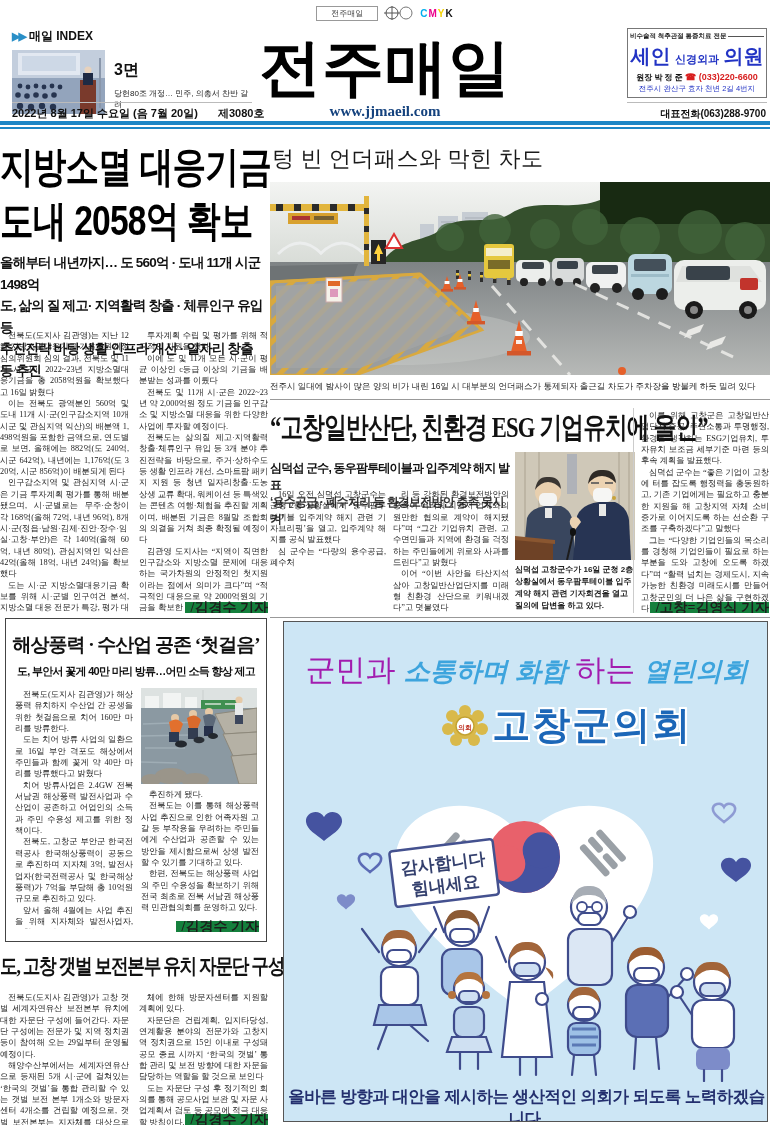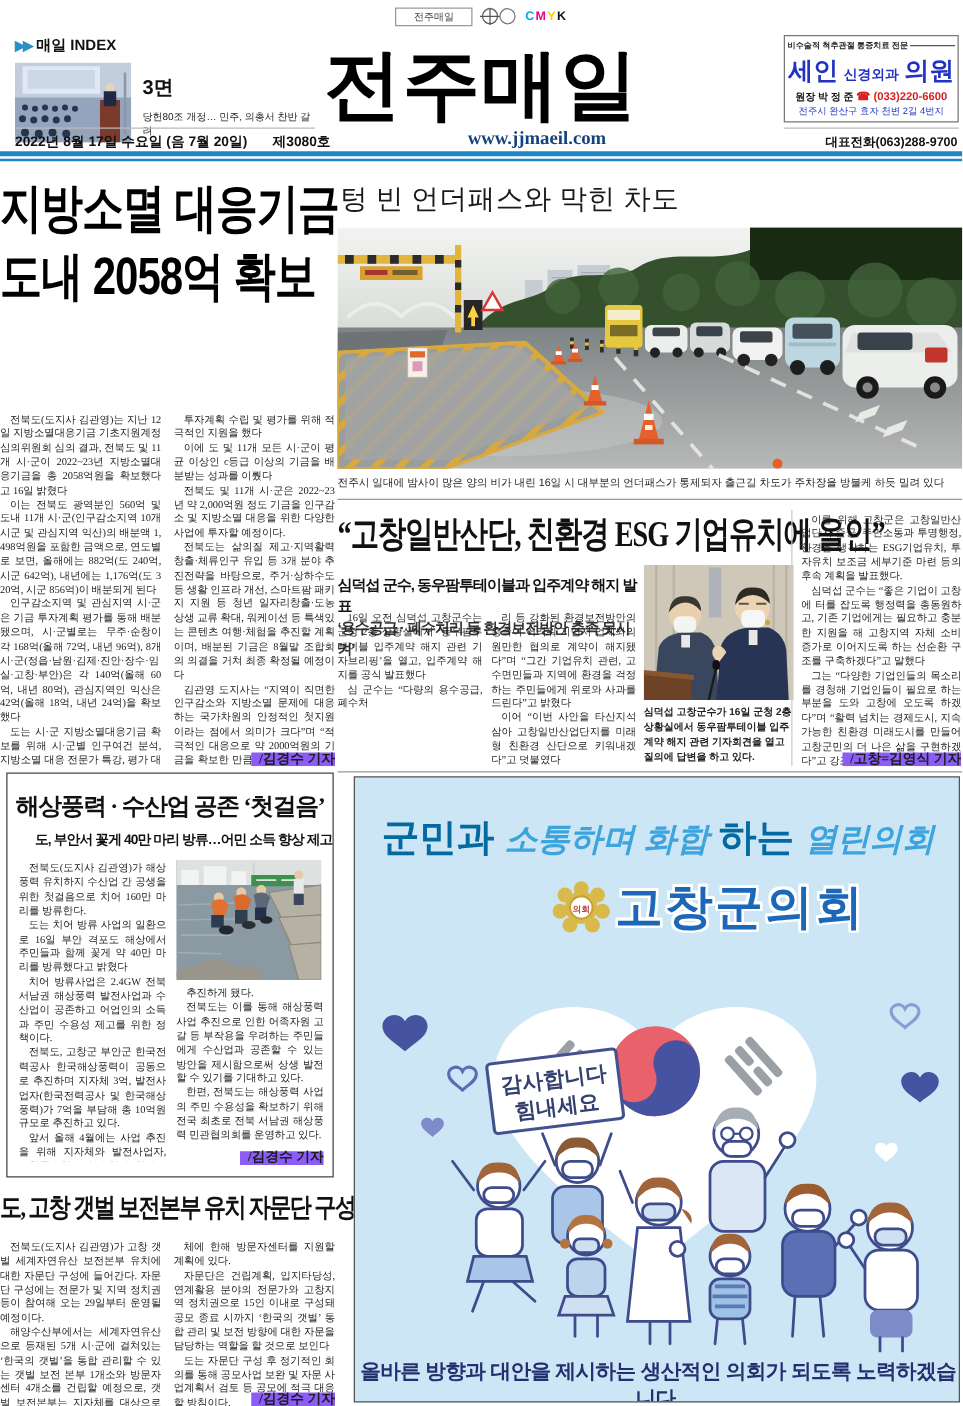--- a/index.html
+++ b/index.html
@@ -29,59 +29,59 @@
   .clinic-tag:after { content:""; flex:1; border-top:1px solid #555; }
   .clinic-name { margin-top:2px; color:#2233c4; white-space:nowrap; }
   .clinic-name .big { font-size: 20px; font-weight: 900; }
   .clinic-name .mid { font-size: 11px; font-weight: bold; }
   .clinic-dir { font-size: 8px; font-weight: bold; margin-top: 2px; }
   .clinic-dir .tel { color: #d81f1f; font-size: 9px; }
   .clinic-addr { font-size: 7.5px; color: #2233c4; font-weight:normal; margin-top:1px; }
   .hairline { background:#bbb; height:1px; }
   .dateline-l { top: 106px; left: 12px; font-size: 11px; font-weight: bold; }
   .issue-no { top: 106px; left: 218px; font-size: 11px; font-weight: bold; }
-  .site { top: 103px; left: 285px; width: 200px; text-align:right; font-size: 15px; font-weight: bold; color: #14427e; font-family:"Liberation Serif",serif; }
+  .site { top: 103px; left: 285px; width: 200px; text-align:center; font-size: 15px; font-weight: bold; color: #14427e; font-family:"Liberation Serif",serif; }
   .phone-r { top: 107px; right: 4px; font-size: 10px; font-weight:bold; }
   .rule-blue-thick { top: 121px; left: 0; width: 770px; height: 4px; background: #1d86c6; }
   .rule-blue-thin  { top: 127px; left: 0; width: 770px; height: 1.5px; background: #1d86c6; }
 
   
   .lead-h1 { top: 140px; left: 0px; width: 268px; font-size: 42px; font-weight: 900; line-height: 54px; letter-spacing: -1px; transform: scaleX(0.80); transform-origin: left top; white-space: nowrap; color:#000; }
   .lead-sub { top: 252px; left: 0px; width: 268px; font-size: 13.5px; font-weight: bold; line-height: 21.5px; color:#111; letter-spacing:-0.8px; }
   .col { position:absolute; overflow:hidden; font-size: 8.3px; line-height: 11.35px; text-align: justify; color:#1c1c1c; font-family:"Liberation Serif",serif; }
   .col p { margin: 0; text-indent: 8px; word-break: break-all; }
-  .byline { position:absolute; right:0; bottom:0; background:#8b5cf6; padding-left:6px; font-weight:bold; font-size:11px; font-family:"Liberation Serif",serif; }
+  .byline { position:absolute; right:0; bottom:0; background:#15803d; padding-left:6px; font-weight:bold; font-size:14px; font-family:"Liberation Serif",serif; }
 
   
   .photo-title { top: 144px; left: 272px; width: 496px; font-size: 22px; font-weight: 500; letter-spacing: 0.5px; color:#1a1a1a; }
   .main-photo { top: 182px; left: 270px; width: 500px; height: 193px; }
   .photo-cap { top: 381px; left: 270px; width: 500px; font-size: 8.5px; color: #222; }
   .rule-gray1 { top: 399px; left: 270px; width: 500px; height: 1px; background:#999; }
 
   
   .go-h2 { top: 408px; left: 270px; width: 380px; font-size: 29px; font-weight: 900; font-family:"Liberation Serif",serif; white-space:nowrap; transform: scaleX(0.78); transform-origin:left top; letter-spacing:-1px; }
   .go-sub { top: 460px; left: 270px; width: 245px; font-size: 12px; font-weight: bold; line-height: 17px; letter-spacing:-0.8px; }
   .go-photo { top: 452px; left: 515px; width: 120px; height: 108px; }
   .go-photo-cap { top: 564px; left: 515px; width: 120px; font-size: 8px; font-weight: bold; line-height: 12px; color:#222; }
   .rule-gray2 { top: 617px; left: 270px; width: 500px; height: 1px; background:#999; }
   .vline-go { top: 408px; left: 633px; width: 1px; height: 205px; background:#ccc; }
 
   
   .windbox { top: 618px; left: 5px; width: 262px; height: 324px; border: 1.5px solid #444; background:#fff; }
   .wind-h3 { top: 632px; left: 6px; width: 260px; text-align:center; font-size: 19px; font-weight: 900; font-family:"Liberation Serif",serif; letter-spacing:-1px; }
-  .wind-sub { top: 664px; left: 6px; width: 260px; text-align:right; font-size: 11px; font-weight: bold; letter-spacing:-0.7px; }
+  .wind-sub { top: 664px; left: 6px; width: 260px; text-align:center; font-size: 11px; font-weight: bold; letter-spacing:-0.7px; }
   .wind-photo { top: 688px; left: 141px; width: 116px; height: 96px; }
 
   
   .tidal-h3 { top: 952px; left: 0px; width: 268px; font-size: 21px; font-weight: 900; font-family:"Liberation Serif",serif; white-space:nowrap; transform: scaleX(0.84); transform-origin:left top; letter-spacing:-1.5px; }
 
   
   .council { top: 621px; left: 283px; width: 485px; height: 501px; background: #cde6f5; border: 1px solid #555; overflow:hidden; }
   .c-line1 { position:absolute; top: 28px; left: 0; width: 485px; text-align:center; white-space:nowrap; }
-  .c-black { font-size: 30px; font-weight: 700; color: #0369a1; }
+  .c-black { font-size: 30px; font-weight: 400; color: #a21caf; }
   .c-blue  { font-size: 26px; font-weight: 900; color: #3da4dd; font-style: italic; }
   .c-org-row { position:absolute; top: 78px; left: 0; width: 566px; text-align:center; }
   .c-org { display:inline-block; vertical-align:middle; font-size: 38px; font-weight: 900; color: #1c67b8; letter-spacing: 2px;
            text-shadow: -2px 0 #fff, 2px 0 #fff, 0 -2px #fff, 0 2px #fff, 2px 2px #fff, -2px -2px #fff, 2px -2px #fff, -2px 2px #fff; }
   .c-illus { position:absolute; top: 135px; left: 0px; width: 485px; height: 325px; }
   .c-bottom { position:absolute; top: 464px; left: 0; width: 485px; text-align:center; font-size: 16.5px; font-weight: 900; color: #232f6e; letter-spacing:-0.5px; }
 </style>
 </head>
 <body>
 
@@ -158,20 +158,25 @@
   <div class="abs issue-no">제3080호</div>
   <div class="abs site">www.jjmaeil.com</div>
   <div class="abs phone-r">대표전화(063)288-9700</div>
   <div class="abs rule-blue-thick"></div>
   <div class="abs rule-blue-thin"></div>
 
   <div class="abs lead-h1">
     <div>지방소멸 대응기금</div>
     <div>도내 2058억 확보</div>
   </div>
+  <div class="abs lead-sub">
+      <p>올해부터 내년까지… 도 560억 · 도내 11개 시군 1498억</p>
+      <p>도, 삶의 질 제고· 지역활력 창출 · 체류인구 유입 등</p>
+      <p>추진전략 바탕 생활 인프라 개선 · 일자리 창출 등 추진</p>
+    </div>
   <div class="col" style="top:330px;left:0;width:129px;height:283px">
     <div>
         <p>전북도(도지사 김관영)는 지난 12일 지방소멸대응기금 기초지원계정 심의위원회 심의 결과, 전북도 및 11개 시·군이 2022~23년 지방소멸대응기금을 총 2058억원을 확보했다고 16일 밝혔다</p>
         <p>이는 전북도 광역분인 560억 및 도내 11개 시·군(인구감소지역 10개 시군 및 관심지역 익산)의 배분액 1,498억원을 포함한 금액으로, 연도별로 보면, 올해에는 882억(도 240억, 시군 642억), 내년에는 1,176억(도 320억, 시군 856억)이 배분되게 된다</p>
         <p>인구감소지역 및 관심지역 시·군은 기금 투자계획 평가를 통해 배분됐으며, 시·군별로는 무주·순창이 각 168억(올해 72억, 내년 96억), 8개 시·군(정읍·남원·김제·진안·장수·임실·고창·부안)은 각 140억(올해 60억, 내년 80억), 관심지역인 익산은 42억(올해 18억, 내년 24억)을 확보했다</p>
         <p>도는 시·군 지방소멸대응기금 확보를 위해 시·군별 인구여건 분석, 지방소멸 대응 전문가 특강, 평가 대응 사전 컨설팅 추진 등을 통해 시군의</p>
       </div>
   </div>
   <div class="col" style="top:330px;left:139px;width:129px;height:283px">
     <div>

